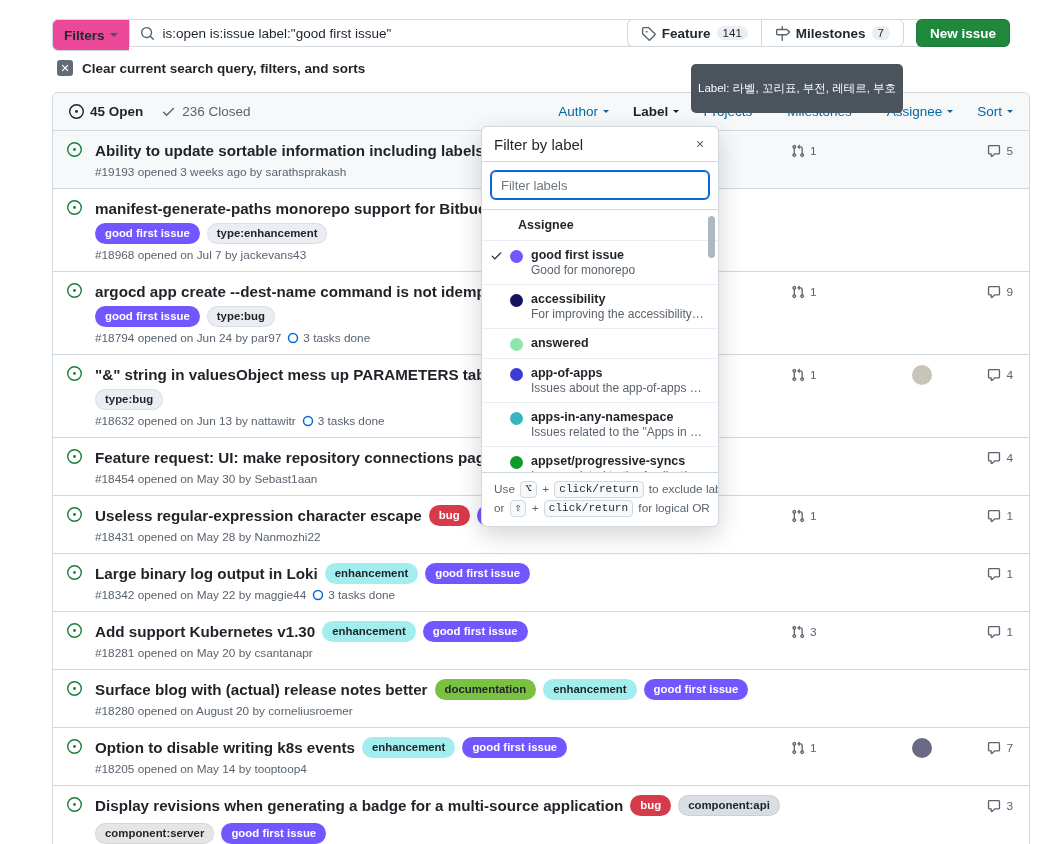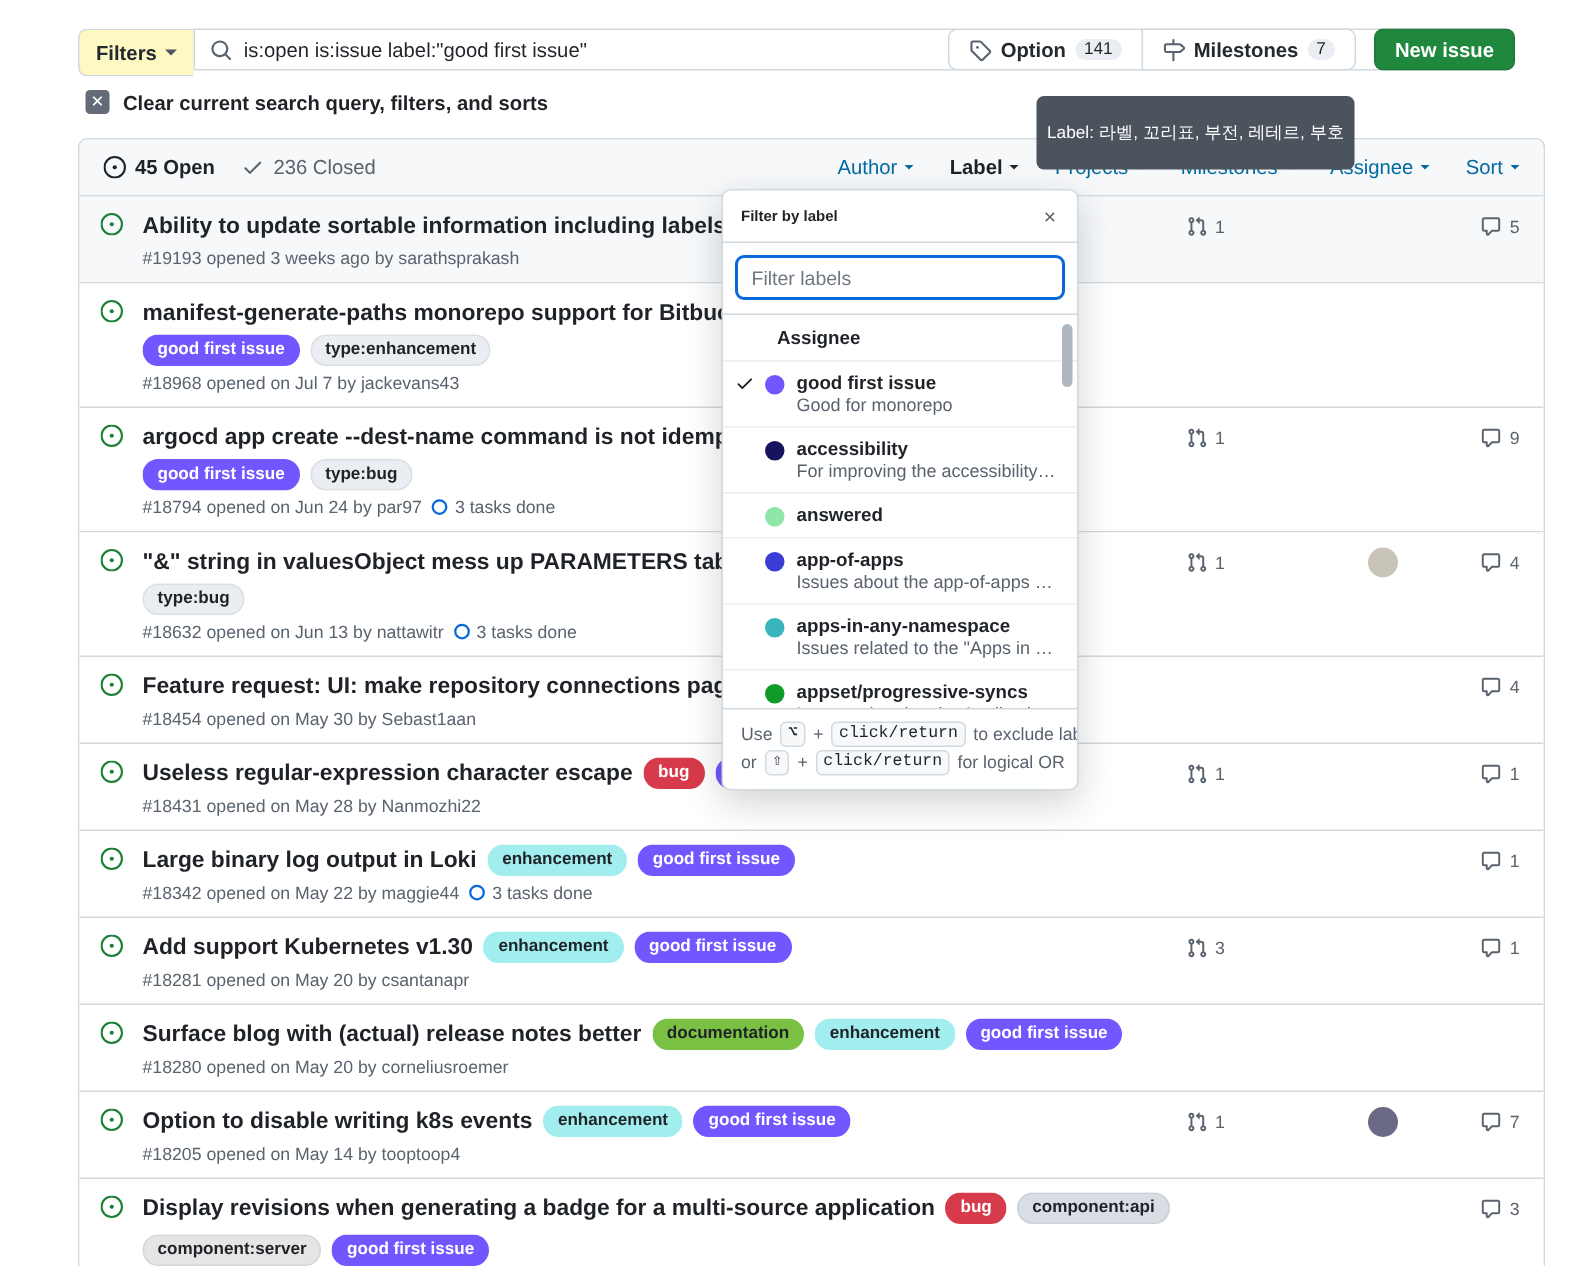--- a/index.html
+++ b/index.html
@@ -18,21 +18,21 @@
   .toolbar {
     position: absolute; left: 52px; top: 19px;
     width: 958px; height: 28px;
     display: flex; align-items: stretch;
   }
   .filters-btn {
     display: flex; align-items: center; gap: 5px;
     height: 32px; padding: 0 11px;
     border: 1px solid #d1d9e0; border-right: none;
     border-radius: 6px 0 0 6px;
-    background: #fef9c3;
+    background: #ec4899;
     font-size: 13.5px; font-weight: 600; color: #24292f;
     cursor: pointer;
   }
   .caret {
     width: 0; height: 0;
     border-left: 4px solid transparent;
     border-right: 4px solid transparent;
     border-top: 4px solid #4b5563;
     display: inline-block;
   }
@@ -199,21 +199,21 @@
     border-radius: 6px;
     box-shadow: 0 8px 24px rgba(31,35,40,.2);
     z-index: 50;
     overflow: hidden;
   }
   .dd-header {
     display: flex; align-items: center;
     padding: 7px 8px 7px 12px;
     border-bottom: 1px solid #d1d9e0;
   }
-  .dd-title { font-size: 10px; font-weight: 700; color: #1f2328; }
+  .dd-title { font-size: 15px; font-weight: 400; color: #1f2328; }
   .dd-close {
     margin-left: auto; width: 20px; height: 20px;
     display: flex; align-items: center; justify-content: center;
     color: #59636e; cursor: pointer; font-size: 14px;
   }
   .dd-search { padding: 8px 8px 9px; }
   .dd-input {
     width: 100%; height: 30px;
     border: 2px solid #0969da; border-radius: 6px;
     padding: 0 9px;
@@ -294,21 +294,21 @@
           <path d="M10.68 11.74a6 6 0 0 1-7.922-8.982 6 6 0 0 1 8.982 7.922l3.04 3.04a.749.749 0 0 1-.326 1.275.749.749 0 0 1-.734-.215ZM11.5 7a4.499 4.499 0 1 0-8.997 0A4.499 4.499 0 0 0 11.5 7Z"></path>
         </svg>
       <span class="q">is:open is:issue label:"good first issue"</span>
     </div>
     <div class="toolbar-right">
       <div class="lm-group">
         <div class="lm-btn">
           <svg width="15" height="15" viewBox="0 0 16 16" fill="#59636e">
               <path d="M1 7.775V2.75C1 1.784 1.784 1 2.75 1h5.025c.464 0 .91.184 1.238.513l6.25 6.25a1.75 1.75 0 0 1 0 2.474l-5.026 5.026a1.75 1.75 0 0 1-2.474 0l-6.25-6.25A1.752 1.752 0 0 1 1 7.775Zm1.5 0c0 .066.026.13.073.177l6.25 6.25a.25.25 0 0 0 .354 0l5.025-5.025a.25.25 0 0 0 0-.354l-6.25-6.25a.25.25 0 0 0-.177-.073H2.75a.25.25 0 0 0-.25.25ZM6 5a1 1 0 1 1 0 2 1 1 0 0 1 0-2Z"></path>
             </svg>
-          <span>Option</span>
+          <span>Feature</span>
           <span class="count-pill">141</span>
         </div>
         <div class="lm-btn">
           <svg width="15" height="15" viewBox="0 0 16 16" fill="#59636e">
               <path d="M7.75 0a.75.75 0 0 1 .75.75V3h3.634c.414 0 .814.147 1.13.414l2.07 1.75a1.75 1.75 0 0 1 0 2.672l-2.07 1.75a1.75 1.75 0 0 1-1.13.414H8.5v5.25a.75.75 0 0 1-1.5 0V10H2.75A1.75 1.75 0 0 1 1 8.25v-3.5C1 3.784 1.784 3 2.75 3H7V.75A.75.75 0 0 1 7.75 0Zm4.384 4.5H2.75a.25.25 0 0 0-.25.25v3.5c0 .138.112.25.25.25h9.384a.25.25 0 0 0 .161-.06l2.07-1.75a.25.25 0 0 0 0-.38l-2.07-1.75a.25.25 0 0 0-.161-.06Z"></path>
             </svg>
           <span>Milestones</span>
           <span class="count-pill">7</span>
         </div>
       </div>
@@ -630,21 +630,21 @@
               <path d="M8 0a8 8 0 1 1 0 16A8 8 0 0 1 8 0ZM1.5 8a6.5 6.5 0 1 0 13 0 6.5 6.5 0 0 0-13 0Z"></path>
             </svg></div>
           <div class="row-main">
             <div class="row-title-line">
               <span class="row-title">Surface blog with (actual) release notes better</span>
               <span class="label" style="background: rgb(122, 193, 67); color: rgb(31, 35, 40);">documentation</span>
               <span class="label" style="background: rgb(162, 238, 239); color: rgb(31, 35, 40);">enhancement</span>
               <span class="label" style="background: rgb(112, 87, 255); color: rgb(255, 255, 255);">good first issue</span>
             </div>
             <div class="meta">
-              <span>#18280 opened on May 20 by corneliusroemer</span>
+              <span>#18280 opened on August 20 by corneliusroemer</span>
             </div>
           </div>
           <div class="row-right">
             <div class="pr-cell"></div>
             <div class="assignee-cell"></div>
             <div class="comment-cell"></div>
           </div>
         </div>
         <div class="row">
           <div class="row-icon"><svg width="15" height="15" viewBox="0 0 16 16" fill="#1a7f37">

